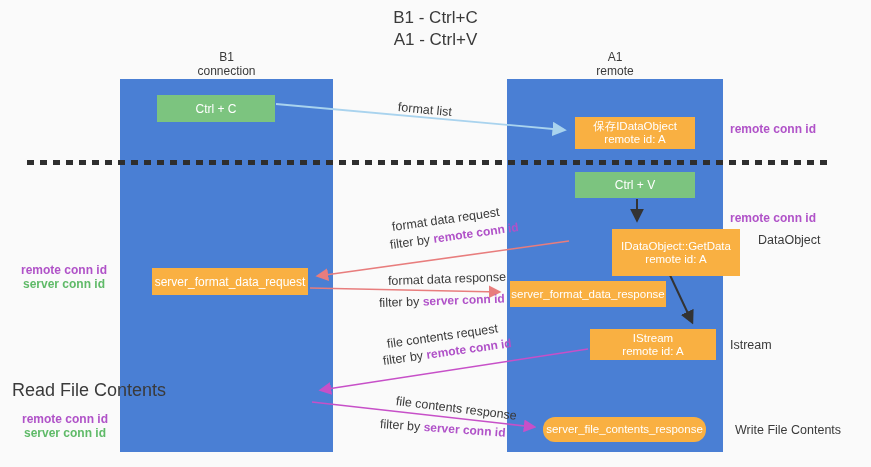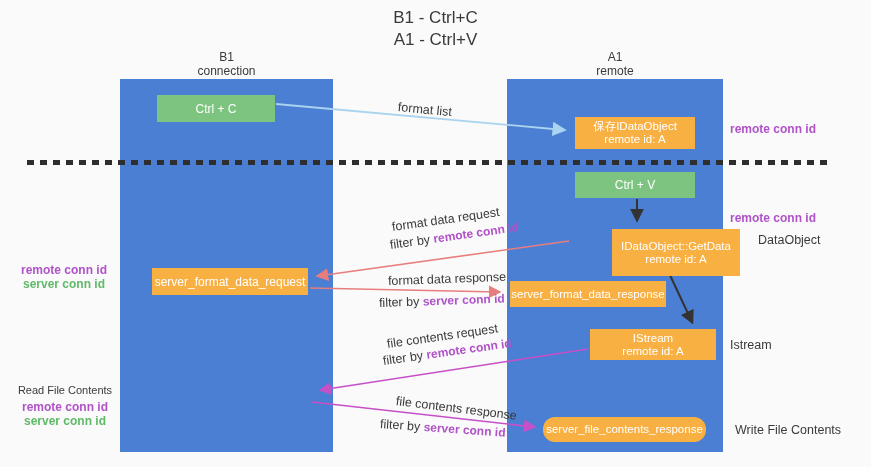--- a/index.html
+++ b/index.html
@@ -115,21 +115,21 @@
   <div class="lbl conn-purple" style="left:730px; top:211px;">remote conn id</div>
   <div class="lbl" style="left:730px; top:233px;margin-left:28px;">DataObject</div>
   <div class="lbl" style="left:730px; top:338px;">Istream</div>
   <div class="lbl" style="left:735px; top:423px;">Write File Contents</div>
 
   <div class="stack" style="left:18px; top:263px; width:92px;">
     <div class="conn-purple">remote conn id</div>
     <div class="conn-green">server conn id</div>
   </div>
   <div class="stack" style="left:12px; top:383px; width:106px;">
-    <div style="font-size:11px; color:var(--text-dark); margin-bottom:3px;">Read File Contents</div>
+    <div style="font-size:18px; color:var(--text-dark); margin-bottom:15px;">Read File Contents</div>
     <div class="conn-purple">remote conn id</div>
     <div class="conn-green">server conn id</div>
   </div>
 
   <div class="arrow-label" style="left:398px; top:100px; transform:rotate(5.5deg);">format list</div>
 
   <div class="arrow-label" style="left:392px; top:220px; transform:rotate(-8deg);">format data request</div>
   <div class="arrow-label" style="left:390px; top:238px; transform:rotate(-8deg);">
     <span>filter by </span><span class="conn-purple">remote conn id</span>
   </div>

